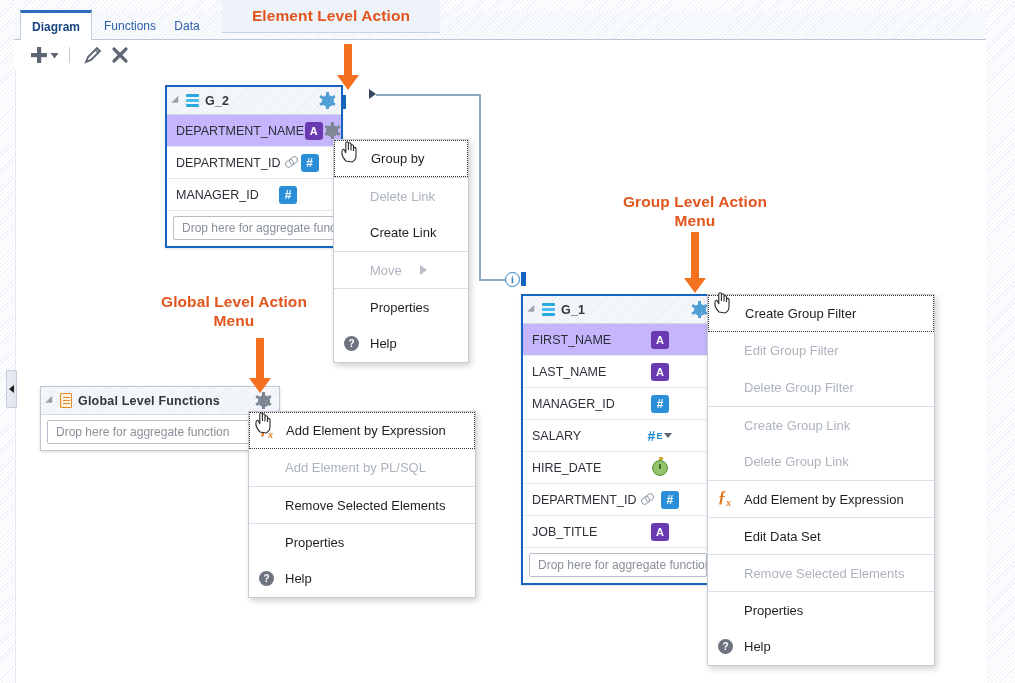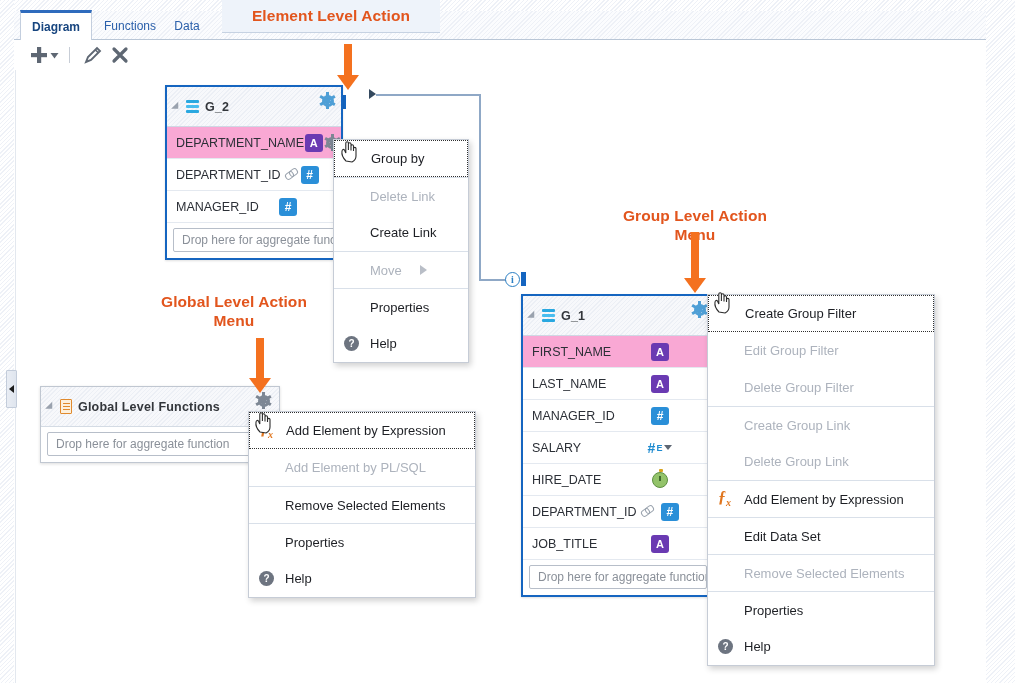--- a/index.html
+++ b/index.html
@@ -94,21 +94,21 @@
   }
 
   
   .group {
     position: absolute;
     background: #ffffff;
     border: 2px solid #1565c0;
     box-shadow: 0 1px 2px rgba(0,0,0,0.12);
   }
   .group-header {
-    height: 40px;
+    height: 28px;
     background: repeating-linear-gradient(135deg, #eceff5 0 1px, #f7f8fb 1px 3px);
     border-bottom: 1px solid #cfd8e4;
     display: flex; align-items: center; gap: 6px;
     padding: 0 6px 0 7px;
     position: relative;
   }
   .group-title {
     font-size: 12.5px; font-weight: bold; color: #33363b; letter-spacing: .2px;
   }
   .hdr-gear { position: absolute; right: 6px; top: 6px; }
@@ -145,21 +145,21 @@
   }
 
   
   .row {
     display: flex; align-items: center; height: 32px;
     border-bottom: 1px solid #e4e9f0;
     font-size: 12.5px; color: #2b2f36;
     position: relative;
     background: #ffffff;
   }
-  .row.selected { background: #f9a8d4; }
+  .row.selected { background: #c4b5fd; }
   .row-name { flex: 1; padding-left: 9px; white-space: nowrap; display:flex; align-items:center; gap:2px;}
   .row-type { width: 38px; display: flex; align-items: center; justify-content: center; }
   .row-gear { width: 34px; display: flex; align-items: center; justify-content: center; }
 
   .link-chain {
     display: inline-block; width: 13px; height: 11px; position: relative; margin-left: 3px;
   }
   .link-chain::before, .link-chain::after {
     content: ""; position: absolute; width: 7px; height: 5px;
     border: 1.4px solid #9aa3ae; border-radius: 3px;
@@ -651,21 +651,21 @@
     <path d="M7 22 C4 19 2.5 15 3 12 C3.4 10 5 10 5.6 11.4 L6.8 14 L6.8 4 C6.8 2.4 9.4 2.4 9.4 4 L9.4 11 L9.4 5 C9.4 3.4 12 3.4 12 5 L12 11.5 L12 7 C12 5.4 14.5 5.4 14.5 7 L14.5 12 L14.5 9.5 C14.5 8 17 8 17 9.5 L17 17 C17 20 15 22 13 23 Z" fill="#ffffff" stroke="#2b2b2b" stroke-width="1.1"></path>
   </svg>
 
   <div class="anno-box" style="left:222px; top:0px; width:218px; height:33px;"></div>
   <div class="anno" style="left:222px; top:6px; width:218px;">Element Level Action</div>
   <div class="arrow" style="left:337px; top:44px; height:46px;">
     <span class="shaft" style="height:33px;"></span>
     <span class="head" style="top:31px;"></span>
   </div>
 
-  <div class="anno" style="left:595px; top:206px; width:200px;">
+  <div class="anno" style="left:595px; top:192px; width:200px;">
     <div>Group Level Action</div>
     <div>Menu</div>
   </div>
   <div class="arrow" style="left:684px; top:232px; height:62px;">
     <span class="shaft" style="height:48px;"></span>
     <span class="head" style="top:46px;"></span>
   </div>
 
   <div class="anno" style="left:134px; top:292px; width:200px;">
     <div>Global Level Action</div>

